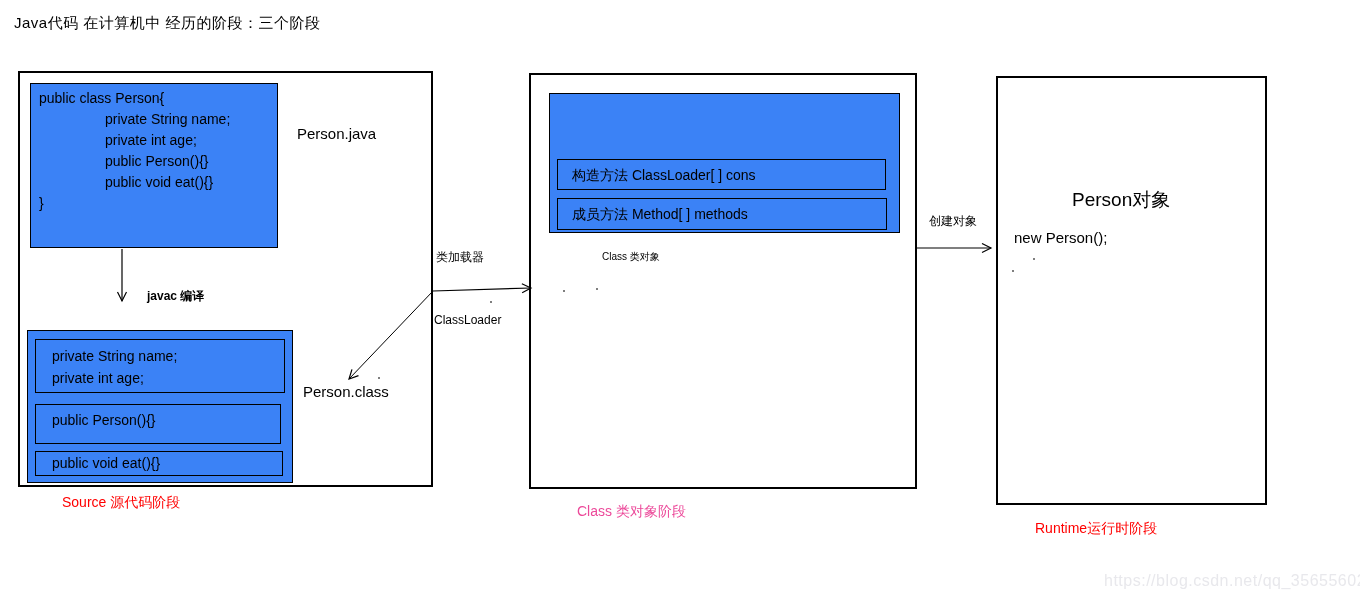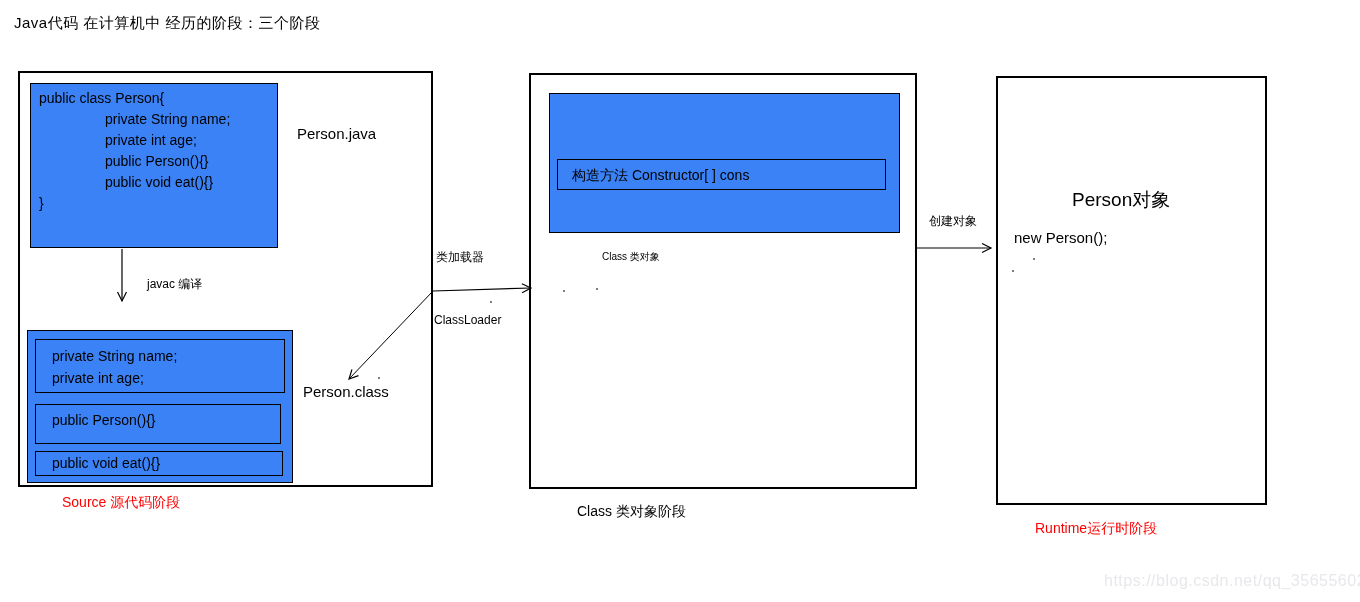--- a/index.html
+++ b/index.html
@@ -23,21 +23,21 @@
   .stage-box { border: 2px solid #000; background: #fff; }
   .inner-box { border: 1px solid #000; background: #3b82f6; }
 
   
   .source-stage { left: 18px; top: 71px; width: 415px; height: 416px; }
   .code-box { left: 30px; top: 83px; width: 248px; height: 165px; padding: 4px 0 0 8px; }
   .code-line { font-size: 14px; line-height: 21px; white-space: pre; }
   .code-line.indent { padding-left: 66px; }
   .label-plain { font-size: 12px; white-space: pre; }
   .person-java { left: 297px; top: 125px; font-size: 15px; text-align: right; }
-  .javac-label { left: 147px; top: 276px; }
+  .javac-label { left: 147px; top: 288px; font-weight: bold; }
   .group-box { left: 27px; top: 330px; width: 266px; height: 153px; }
   .fields-box { left: 35px; top: 339px; width: 250px; height: 54px; padding: 5px 0 0 16px; }
   .fields-box div { font-size: 14px; line-height: 22px; white-space: pre; }
   .ctor-box { left: 35px; top: 404px; width: 246px; height: 40px; padding: 7px 0 0 16px; font-size: 14px; }
   .eat-box { left: 35px; top: 451px; width: 248px; height: 25px; padding: 3px 0 0 16px; font-size: 14px; }
   .stage-label { font-size: 14px; white-space: pre; }
   .source-label { left: 62px; top: 494px; }
   
   .class-stage { left: 529px; top: 73px; width: 388px; height: 416px; }
   .members-box { left: 549px; top: 93px; width: 351px; height: 140px; }
@@ -97,23 +97,24 @@
   <div class="abs inner-box eat-box">public void eat(){}</div>
 
   <div class="abs label-plain person-class">Person.class</div>
   <div class="abs stage-label source-label" style="color: rgb(255, 0, 0);">Source 源代码阶段</div>
 
   <div class="abs label-plain loader-cn">类加载器</div>
   <div class="abs label-plain loader-en">ClassLoader</div>
 
   <div class="abs stage-box class-stage"></div>
   <div class="abs inner-box members-box"></div>
-  <div class="abs inner-box cons-box">构造方法  Constructor[ ] cons</div>
+  <div class="abs inner-box cons-box">构造方法  ClassLoader[ ] cons</div>
+  <div class="abs inner-box method-box">成员方法 Method[ ] methods</div>
   <div class="abs label-plain class-obj-label">Class 类对象</div>
-  <div class="abs stage-label class-stage-label" style="color: #000000;">Class 类对象阶段</div>
+  <div class="abs stage-label class-stage-label" style="color: #ec4899;">Class 类对象阶段</div>
 
   <div class="abs label-plain create-label">创建对象</div>
 
   <div class="abs stage-box runtime-stage"></div>
   <div class="abs label-plain person-obj">Person对象</div>
   <div class="abs label-plain new-person">new Person();</div>
   <div class="abs stage-label runtime-label" style="color: rgb(255, 0, 0);">Runtime运行时阶段</div>
 
   <svg class="overlay" width="1360" height="602">
     <defs>

